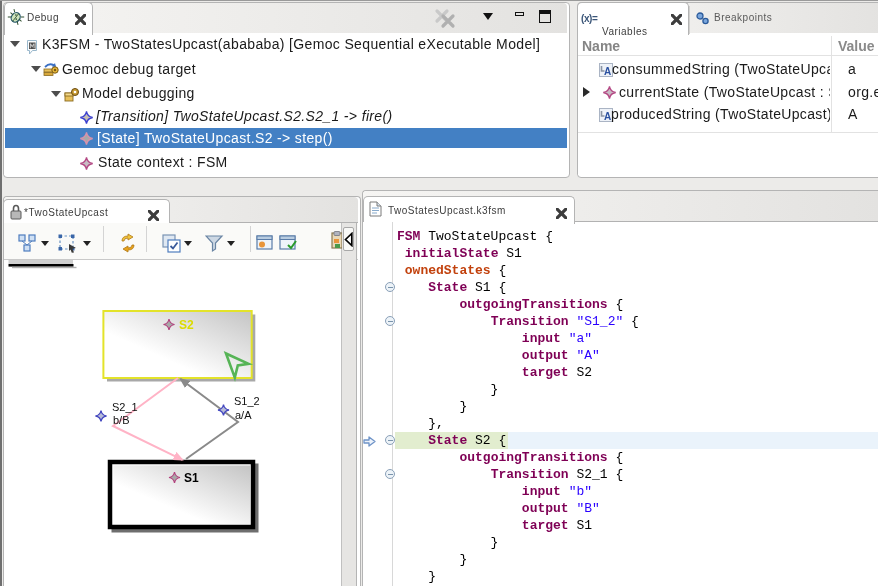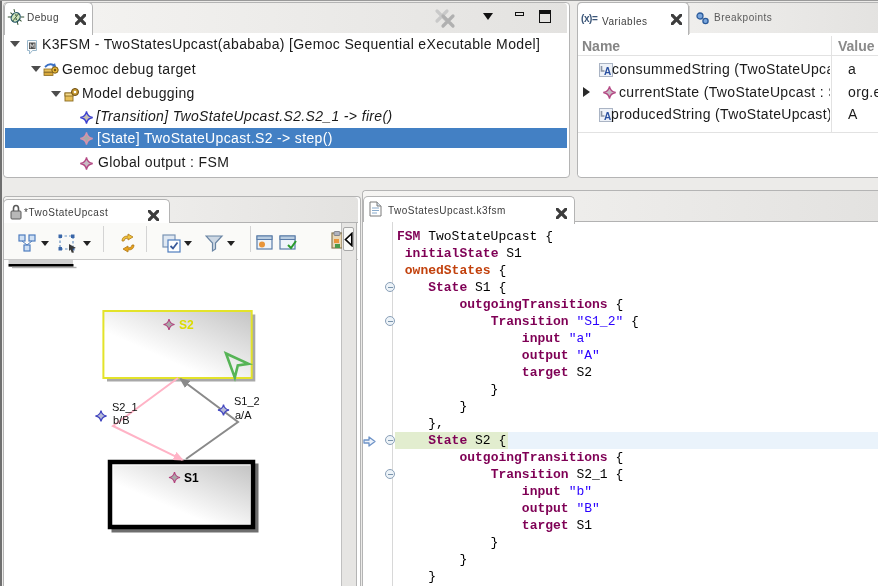--- a/index.html
+++ b/index.html
@@ -89,28 +89,28 @@
 <div class="abs" style="left:80px;top:131px;">
 <svg width="13" height="13" viewBox="0 0 13 13">
 <path d="M6.5 0.3 Q7.3 5.7 12.7 6.5 Q7.3 7.3 6.5 12.7 Q5.7 7.3 0.3 6.5 Q5.7 5.7 6.5 0.3 Z" fill="#a8a8a8" stroke="#d892ac" stroke-width="1.3"></path>
 </svg></div>
 <div class="row" style="left:97px;top:130px;color:#fff;">[State] TwoStateUpcast.S2 -&gt; step()</div>
 
 <div class="abs" style="left:80px;top:156px;">
 <svg width="13" height="13" viewBox="0 0 13 13">
 <path d="M6.5 0.3 Q7.3 5.7 12.7 6.5 Q7.3 7.3 6.5 12.7 Q5.7 7.3 0.3 6.5 Q5.7 5.7 6.5 0.3 Z" fill="#c8bcc4" stroke="#b44884" stroke-width="1.3"></path>
 </svg></div>
-<div class="row" style="left:98px;top:154px;">Global output : FSM</div>
+<div class="row" style="left:98px;top:154px;">State context : FSM</div>
 
 <div class="panel" style="left:577px;top:2px;width:310px;height:174px;"></div>
 <div class="hdr" style="left:578px;top:3px;width:308px;height:31px;"></div>
 <div class="abs" style="left:578px;top:33px;width:308px;height:142px;background:#fff;"></div>
 <div class="tab" style="left:577px;top:2px;width:110px;height:32px;"></div>
 <div class="abs" style="left:581px;top:12.5px;font-size:10px;font-weight:bold;color:#3a5578;letter-spacing:-0.4px;">(x)=</div>
-<div class="tabtxt" style="left:602px;top:14px;">Variables</div>
+<div class="tabtxt" style="left:602px;top:24px;">Variables</div>
 <div class="abs" style="left:671px;top:11px;"><svg width="11" height="11" viewBox="0 0 12 12">
       <path d="M0,0 L2.5,0 L6,3.5 L9.5,0 L12,0 L12,2.5 L8.5,6 L12,9.5 L12,12 L9.5,12 L6,8.5 L2.5,12 L0,12 L0,9.5 L3.5,6 L0,2.5 Z" fill="#3d3d3d"></path>
     </svg></div>
 <div class="abs" style="left:695px;top:11px;">
 <svg width="17" height="15" viewBox="0 0 17 15">
 <circle cx="5" cy="5" r="3" fill="#7aa6dc" stroke="#2a5a9a" stroke-width="1.3"></circle>
 <circle cx="10.5" cy="10" r="2.6" fill="#7aa6dc" stroke="#2a5a9a" stroke-width="1.3"></circle>
 </svg></div>
 <div class="tabtxt" style="left:714px;top:10px;color:#5a5a5a;">Breakpoints</div>
 <div class="abs" style="left:689px;top:6px;width:1px;height:28px;background:#d2d1cf;"></div>

